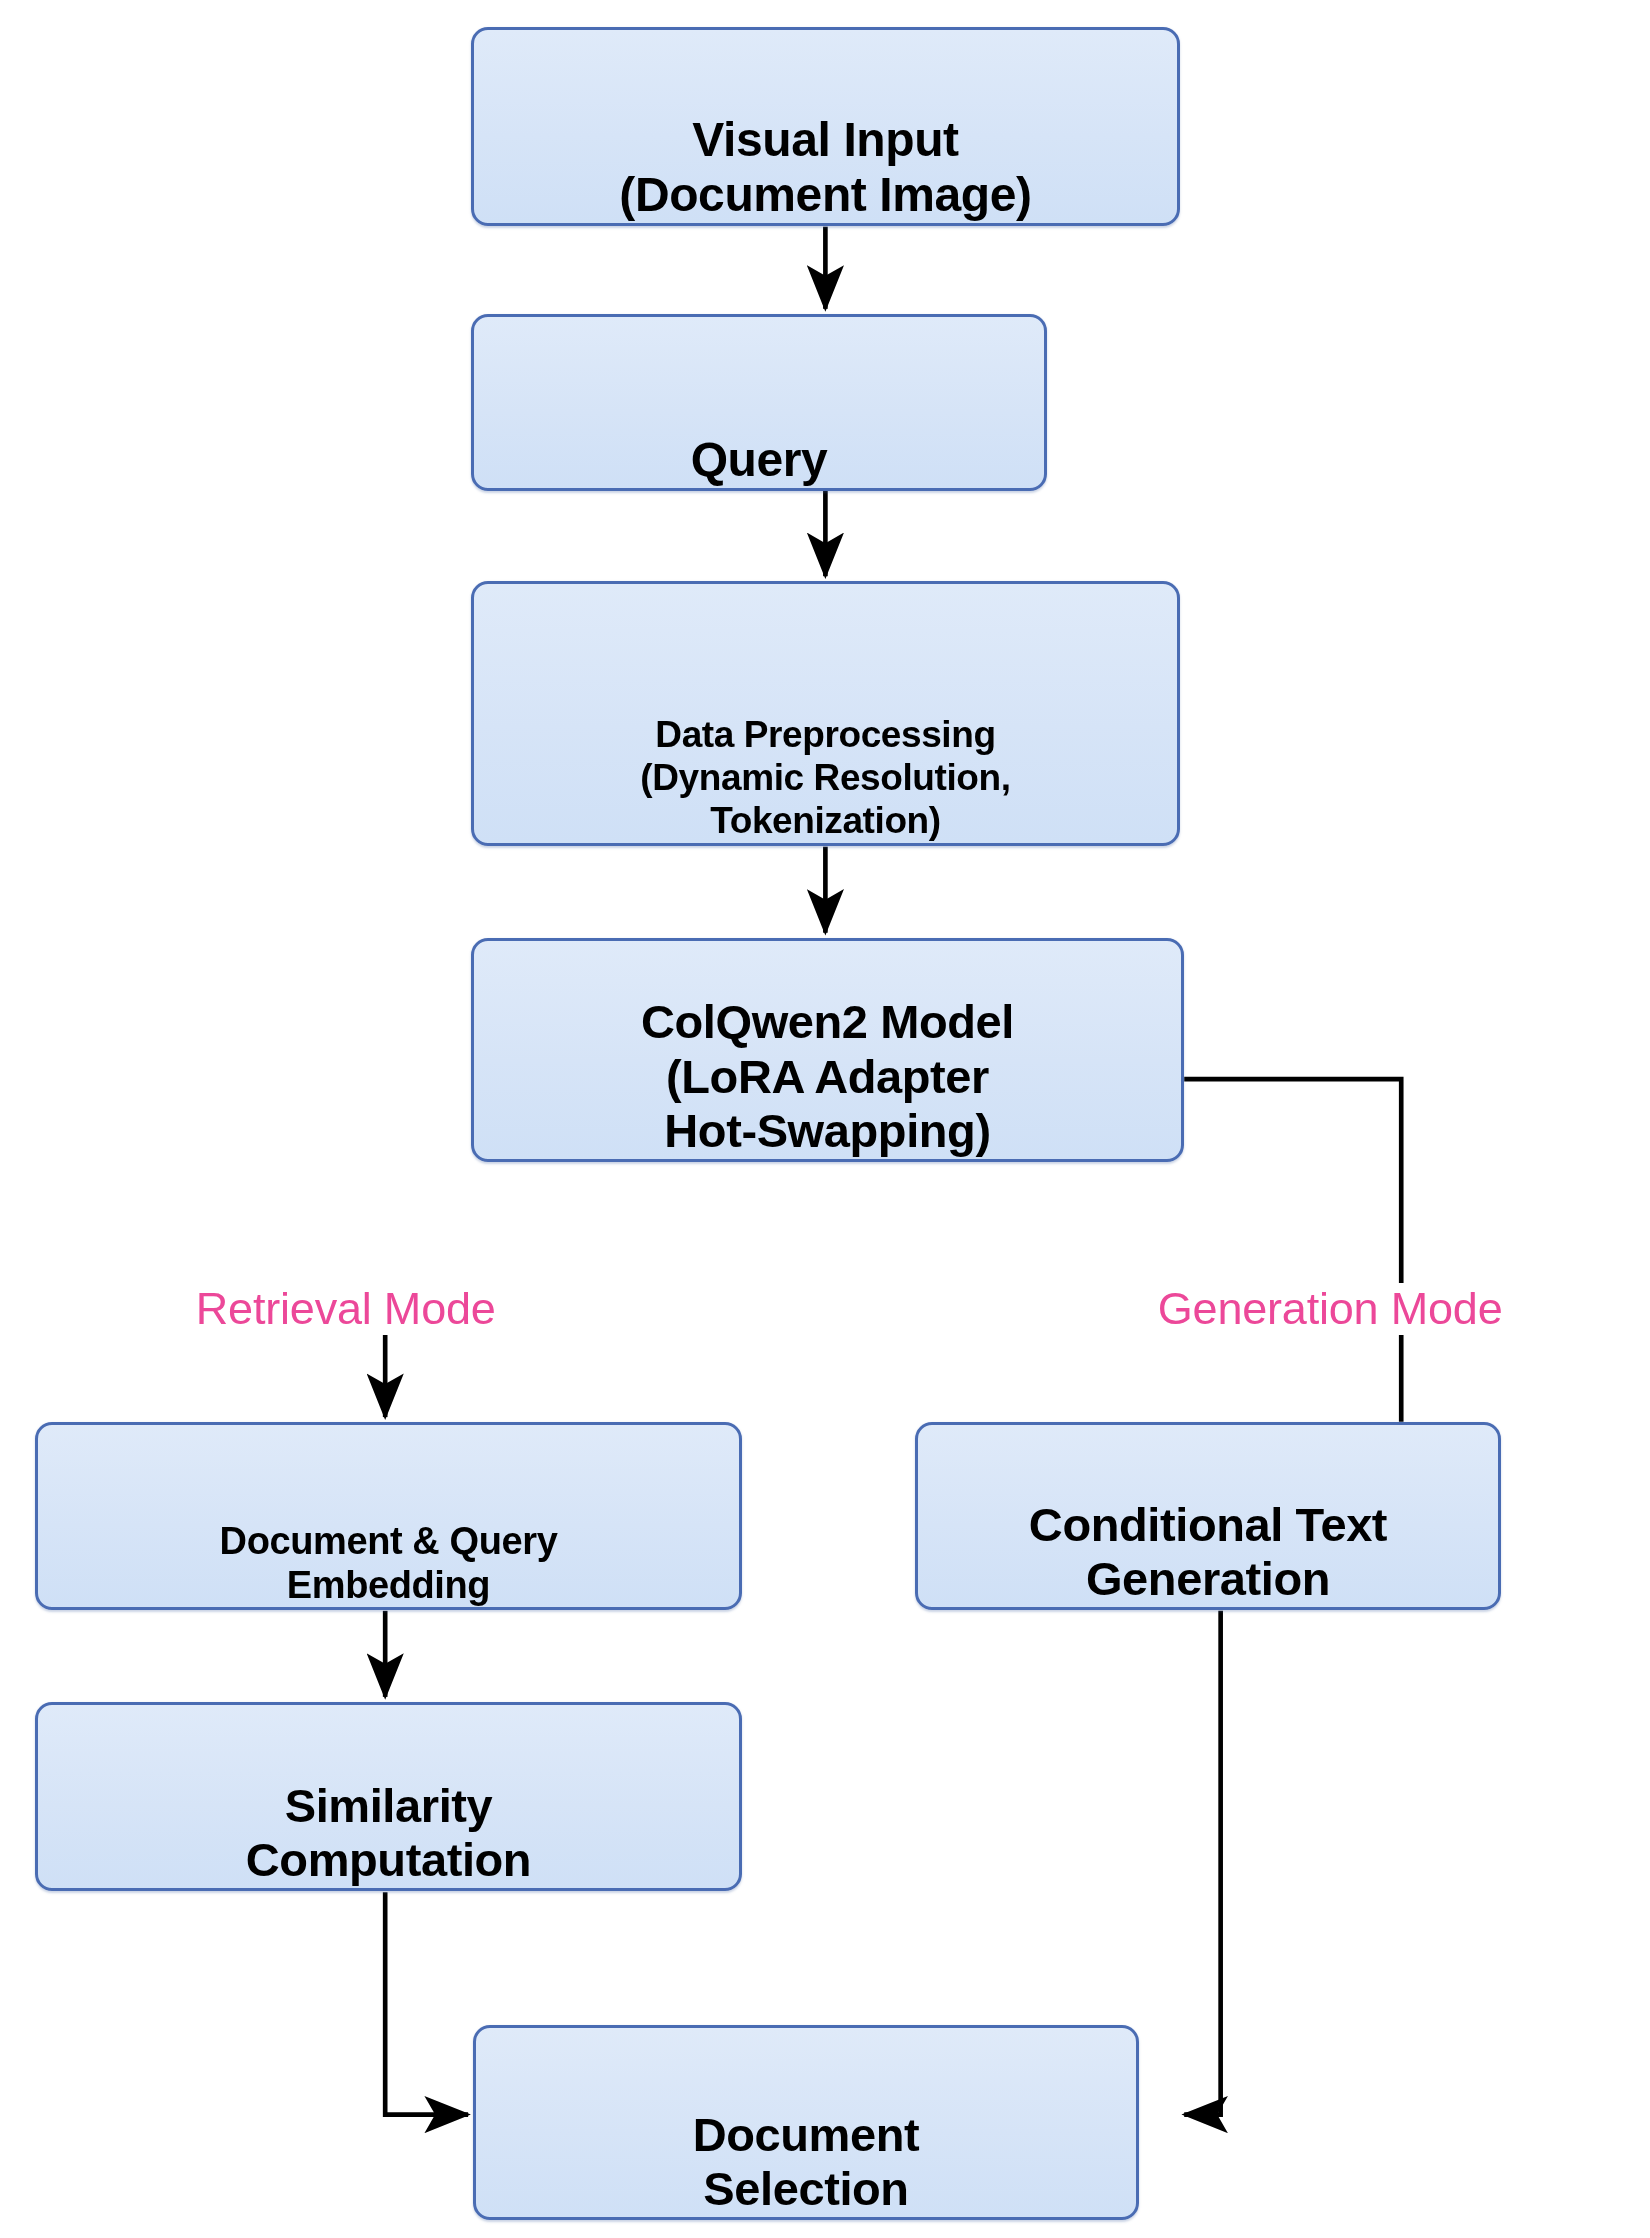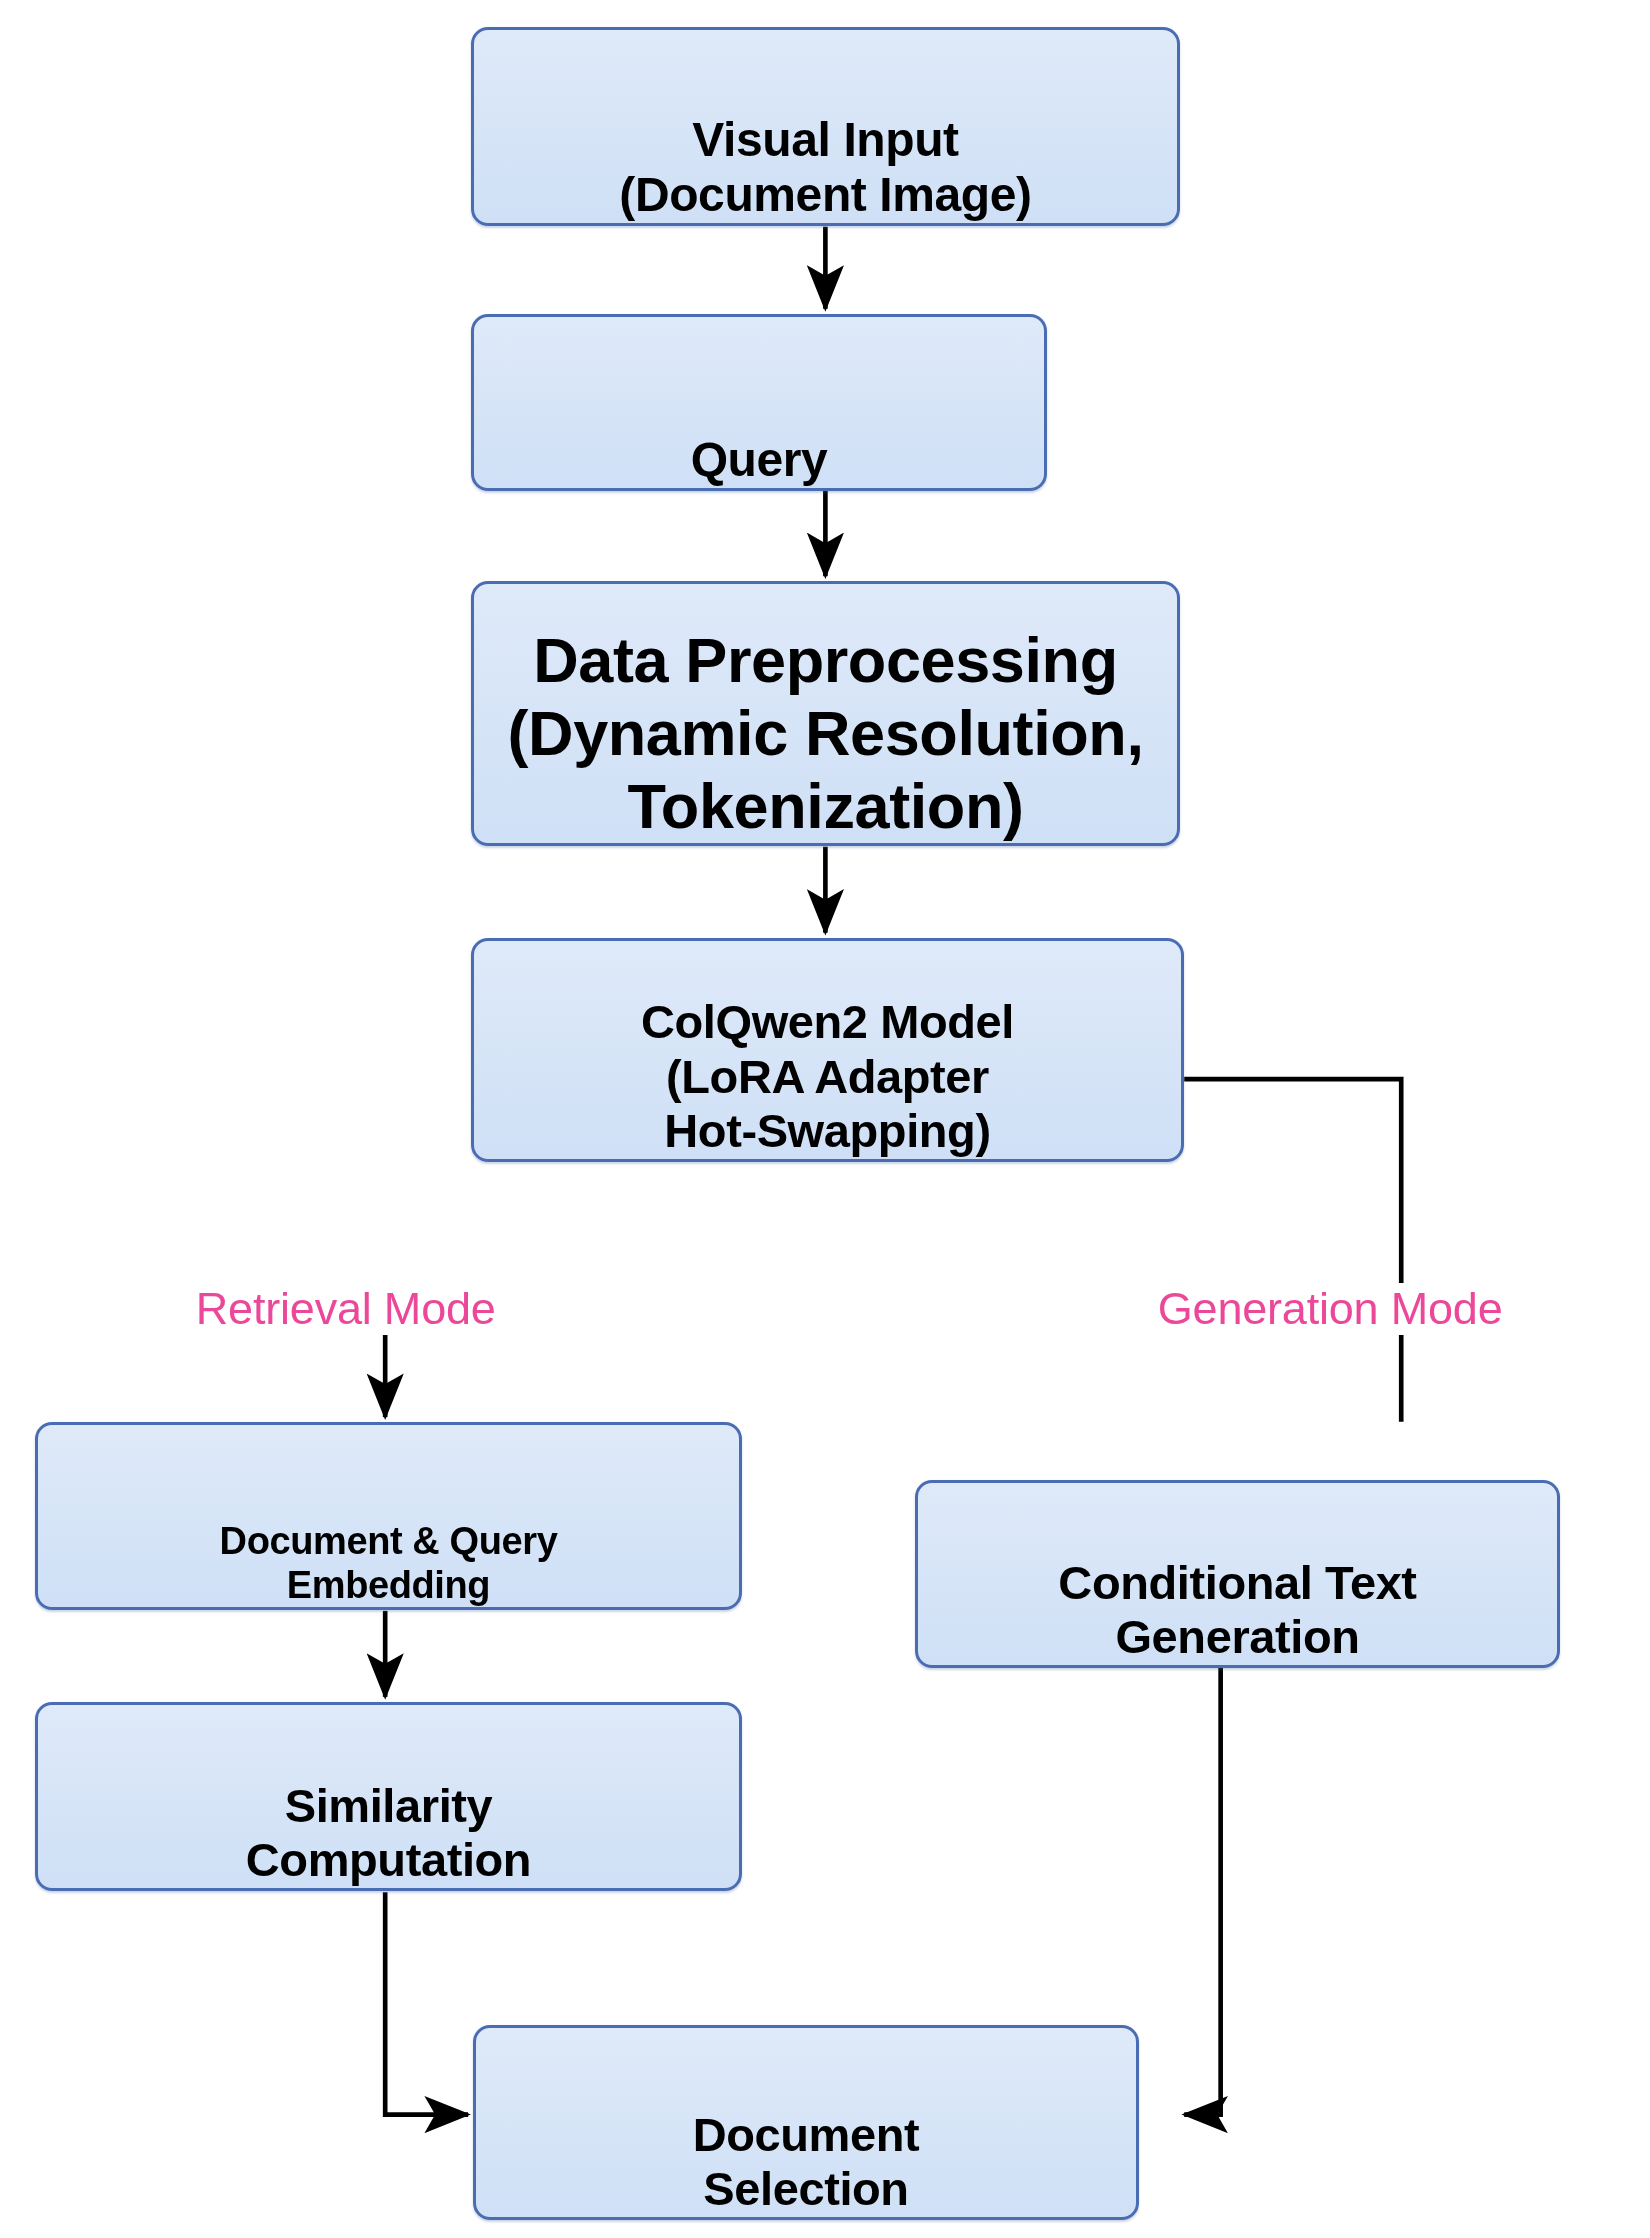--- a/index.html
+++ b/index.html
@@ -105,21 +105,21 @@
   <div class="node-box" style="left:471px; top:27px; width:709px; height:199px;">
     <span class="node-label" style="font-size:48px;">Visual Input
 (Document Image)</span>
   </div>
 
   <div class="node-box" style="left:471px; top:314px; width:576px; height:177px;">
     <span class="node-label" style="font-size:48px;">Query</span>
   </div>
 
   <div class="node-box" style="left:471px; top:581px; width:709px; height:265px;">
-    <span class="node-label" style="font-size:63px;">Data Preprocessing
+    <span class="node-label" style="font-size:37px;">Data Preprocessing
 (Dynamic Resolution,
 Tokenization)</span>
   </div>
 
   <div class="node-box" style="left:471px; top:938px; width:713px; height:224px;">
     <span class="node-label" style="font-size:47px;">ColQwen2 Model
 (LoRA Adapter
 Hot-Swapping)</span>
   </div>
 
@@ -129,21 +129,21 @@
 
   <div class="edge-label" style="left:1150px; top:1283px; font-size:45px;">
     <span>Generation Mode</span>
   </div>
 
   <div class="node-box" style="left:35px; top:1422px; width:707px; height:188px;">
     <span class="node-label" style="font-size:38px;">Document &amp; Query
 Embedding</span>
   </div>
 
-  <div class="node-box" style="left:915px; top:1480px; width:645px; height:188px;">
+  <div class="node-box" style="left:915px; top:1422px; width:586px; height:188px;">
     <span class="node-label" style="font-size:47px;">Conditional Text
 Generation</span>
   </div>
 
   <div class="node-box" style="left:35px; top:1702px; width:707px; height:189px;">
     <span class="node-label" style="font-size:47px;">Similarity
 Computation</span>
   </div>
 
   <div class="node-box" style="left:473px; top:2019px; width:666px; height:195px;margin-top:6px;">

